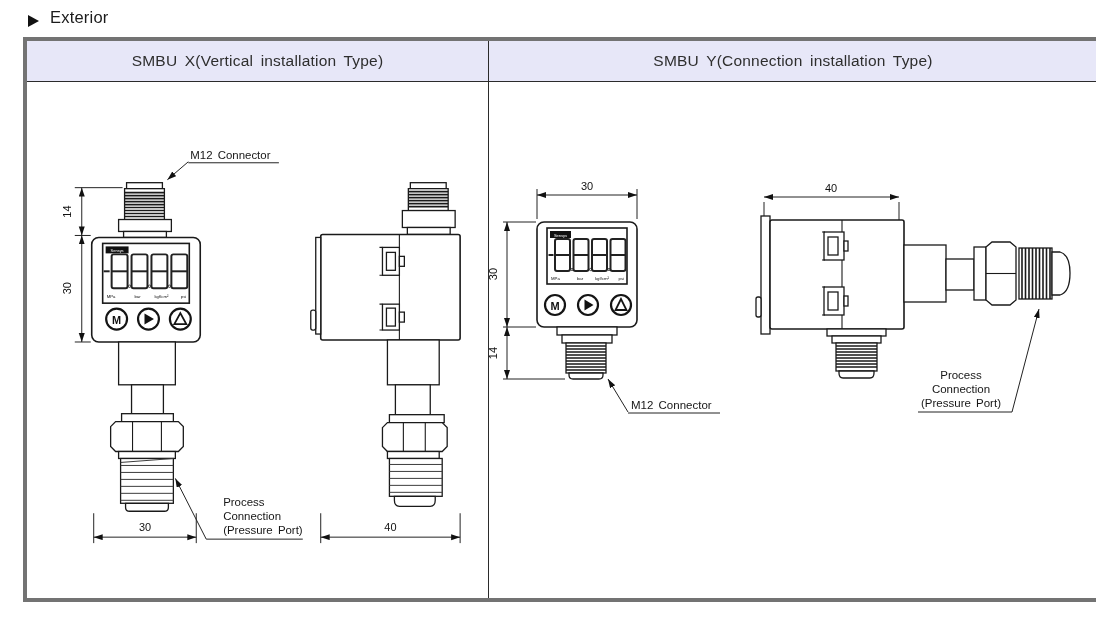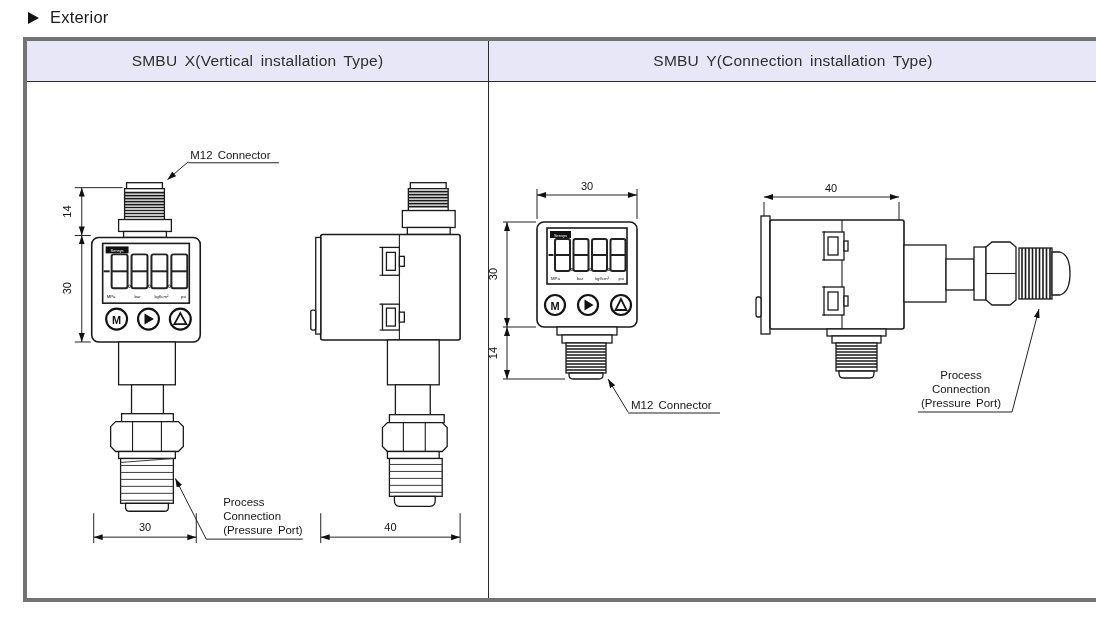--- a/index.html
+++ b/index.html
@@ -1,18 +1,18 @@
 <!DOCTYPE html>
 <html><head>
 <meta charset="utf-8">
 <style>
   html,body{margin:0;padding:0;background:#fff;}
   .page{position:relative;width:1096px;height:640px;background:#fff;
         font-family:"Liberation Sans",sans-serif;color:#1b1b1b;overflow:hidden;}
-  .title-row{position:absolute;left:28px;top:8px;display:flex;align-items:center;gap:11px;}
+  .title-row{position:absolute;left:28px;top:8px;display:flex;align-items:flex-end;gap:11px;}
   .tri{width:0;height:0;border-left:11px solid #121212;border-top:6.5px solid transparent;
        border-bottom:6.5px solid transparent;display:inline-block;}
   .title-text{font-size:16.5px;color:#1b1b1b;letter-spacing:.2px;}
   .ext-table{position:absolute;left:23px;top:37px;width:1070px;border:4px solid #737373;
              display:grid;grid-template-rows:41px 516px;box-sizing:content-box;}
   .hrow,.brow{display:grid;grid-template-columns:462px 1fr;}
   .hrow{border-bottom:1.5px solid #2b2b2b;}
   .th{background:#e7e7f8;display:flex;align-items:center;justify-content:center;
       font-size:15.5px;color:#2e2e2e;word-spacing:3px;letter-spacing:.2px;}
   .th.left,.td.left{border-right:1.5px solid #2b2b2b;}

